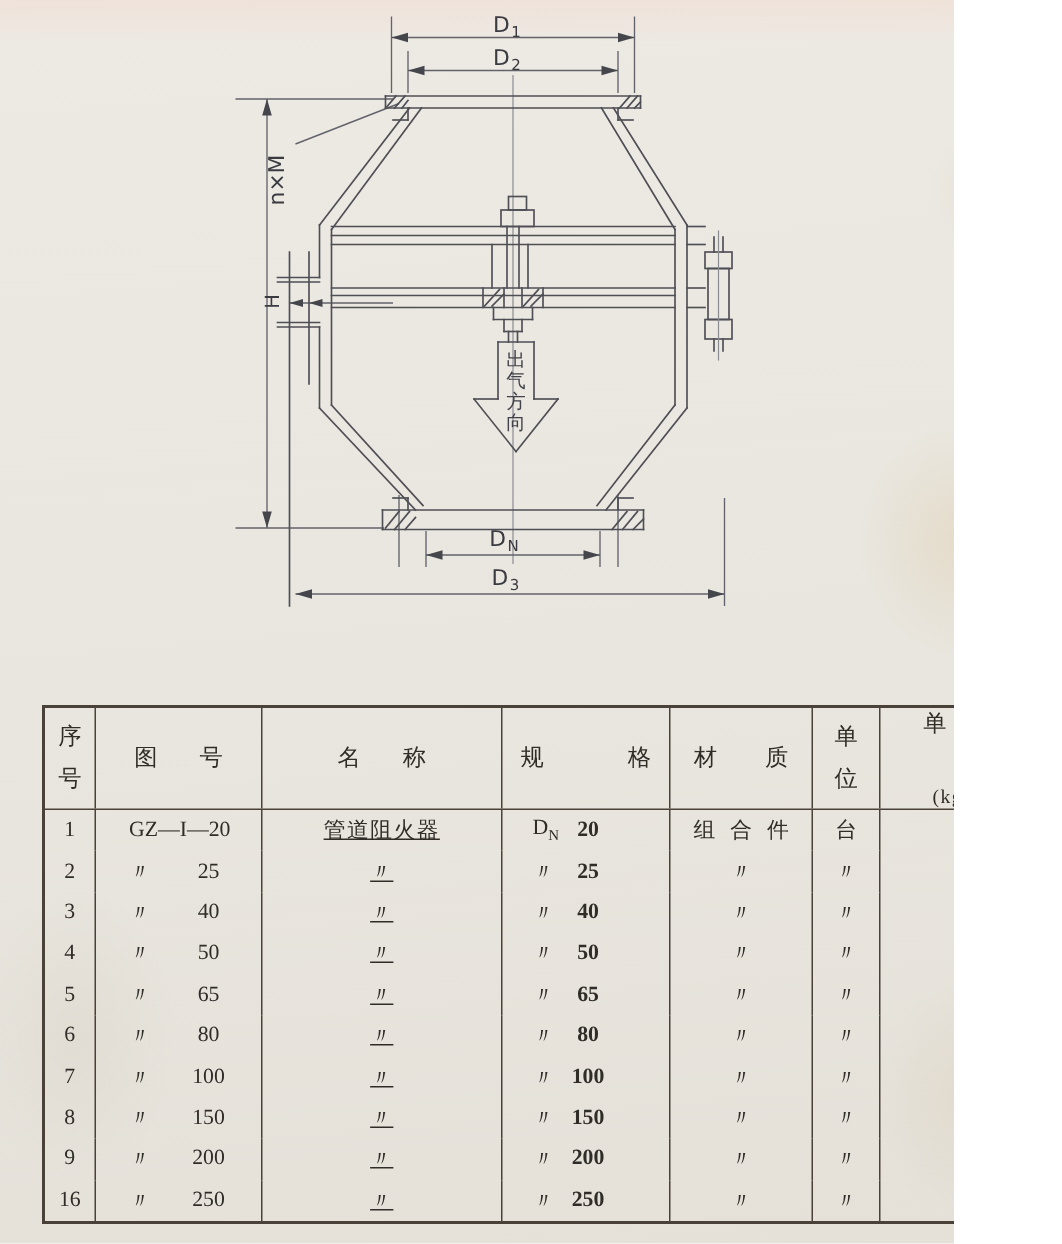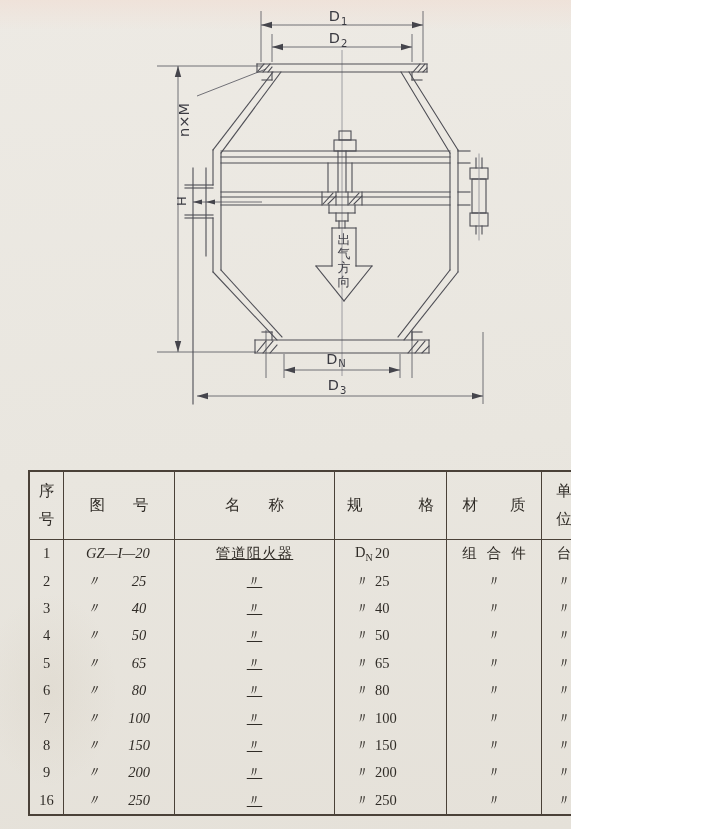--- a/index.html
+++ b/index.html
@@ -1,17 +1,17 @@
 <!DOCTYPE html>
 <html><head>
 <meta charset="utf-8">
 <style>
   html,body{margin:0;padding:0;}
   body{width:708px;height:829px;overflow:hidden;}
-  .page{position:relative;width:571px;height:829px;overflow:hidden;
+  .page{position:relative;width:636px;height:829px;overflow:hidden;
         background:linear-gradient(175deg,#edeae4 0%,#e9e6df 55%,#e5e1d9 100%);
         font-family:"Liberation Serif","DejaVu Serif",serif;color:#2e2b27;}
   .stain{position:absolute;pointer-events:none;}
   .stain.top{left:0;top:0;width:708px;height:30px;
         background:linear-gradient(to bottom,rgba(240,222,212,.65),rgba(240,222,212,0));}
   .stain.rightedge{left:640px;top:0;width:68px;height:829px;
         background:linear-gradient(to right,rgba(185,158,108,0),rgba(185,158,108,.14));}
   .stain.blob1{left:545px;top:250px;width:190px;height:220px;
         background:radial-gradient(closest-side,rgba(198,162,88,.16),rgba(198,162,88,0) 72%);}
   .stain.blob2{left:600px;top:60px;width:130px;height:140px;
@@ -45,27 +45,27 @@
   .c-spec{width:112px;}.c-mat{width:95px;}.c-unit{width:45px;}.c-wt{flex:1;}
   .thead .td{font-size:15.5px;}
   .stacked{flex-direction:column;gap:7px;}
   .inline{gap:28px;}
   .inline.gwide{gap:56px;}
   .inline.gmid{gap:32px;}
   .stacked-wt{flex-direction:column;gap:4px;justify-content:space-between;}
   .stacked-wt .wt-top{letter-spacing:7px;padding-left:7px;}
   .stacked-wt .kg{font-size:13px;letter-spacing:1px;}
   .rowd .td{font-size:14.5px;}
-  .c-fig.data{justify-content:flex-start;padding-left:22px;font-style:italic;}
+  .c-fig.data{justify-content:flex-start;padding-left:22px;}
   .fig-dit{display:inline-block;width:30px;}
   .fig-num{display:inline-block;width:46px;text-align:center;}
   .c-name.data{letter-spacing:1px;text-decoration:underline;}
   .c-spec.data{justify-content:flex-start;padding-left:20px;}
   .sp-pre{display:inline-block;width:20px;}
-  .sp-num{display:inline-block;width:34px;}
+  .sp-num{display:inline-block;width:34px;text-align:center;font-weight:bold;}
   .mat-full{letter-spacing:10px;padding-left:10px;}
   sub{font-size:10px;}
 </style>
 </head>
 <body>
 
 <div class="page">
 
   <div class="stain top"></div>
   <div class="stain rightedge"></div>

